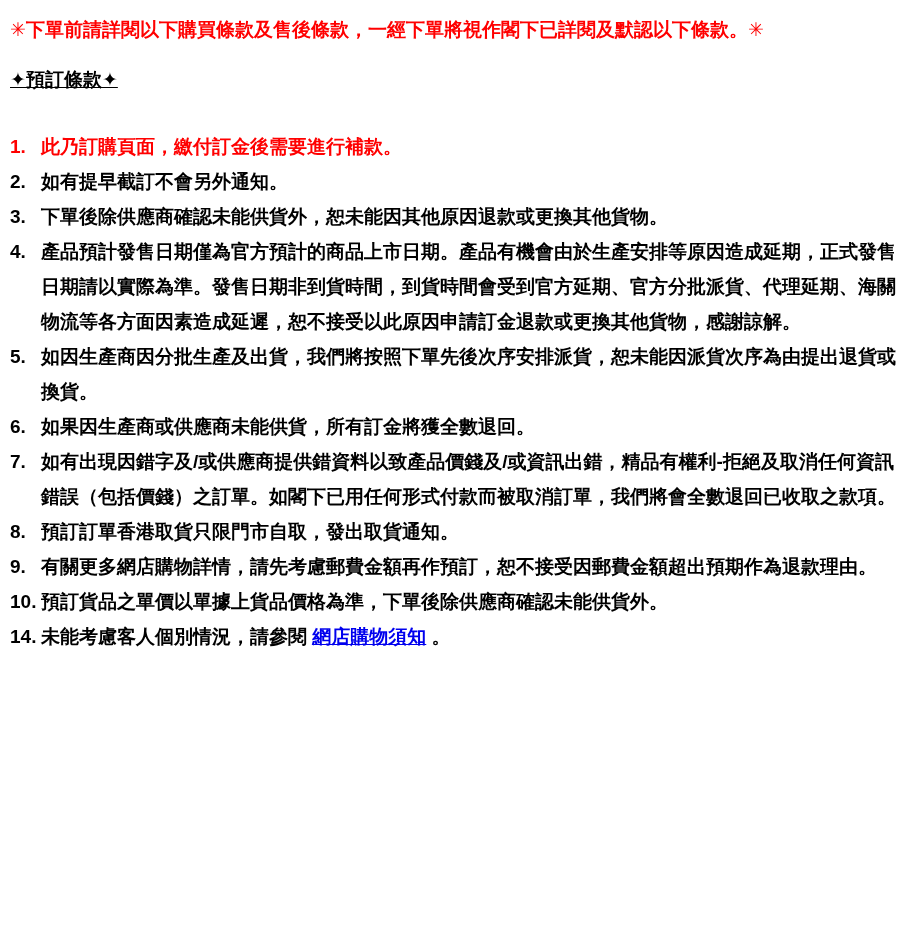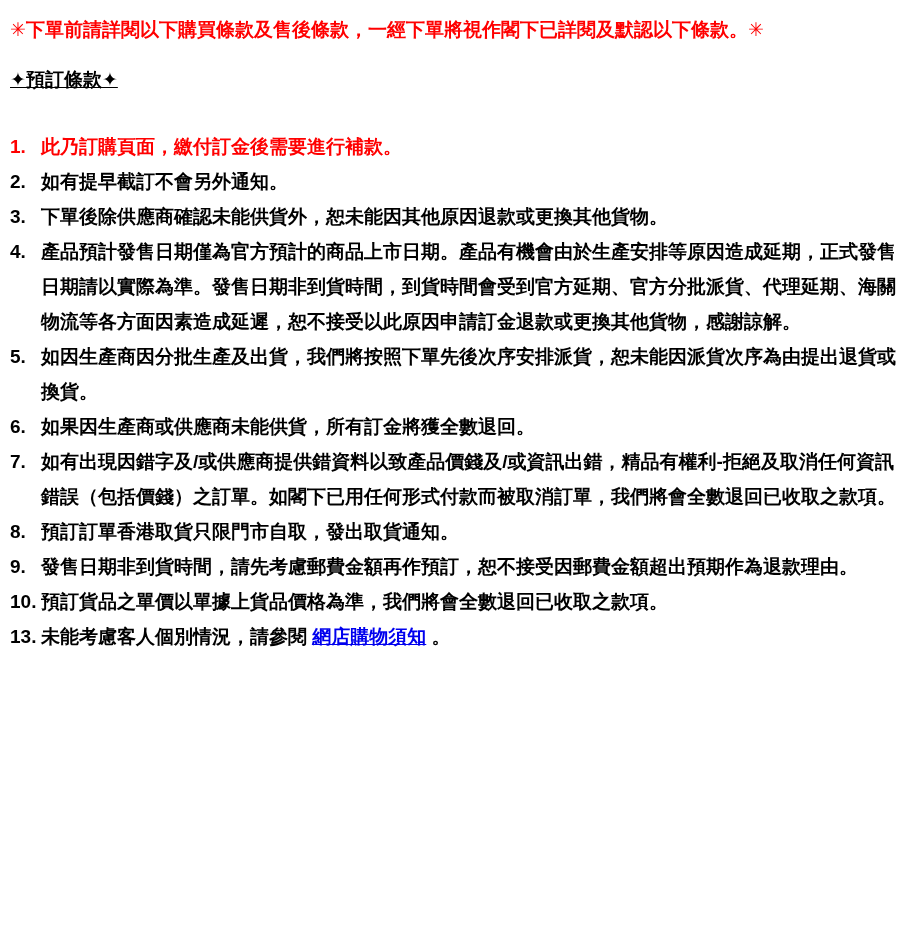--- a/index.html
+++ b/index.html
@@ -94,23 +94,23 @@
     <div class="term">
       <span class="num">7.</span>
       <div class="term-text"><span class="seg-normal">如有出現因錯字及/或供應商提供錯資料以致產品價錢及/或資訊出錯，精品有權利-拒絕及取消任何資訊錯誤（包括價錢）之訂單。如閣下已用任何形式付款而被取消訂單，我們將會全數退回已收取之款項。</span></div>
     </div>
     <div class="term">
       <span class="num">8.</span>
       <div class="term-text"><span class="seg-normal">預訂訂單香港取貨只限門市自取，發出取貨通知。</span></div>
     </div>
     <div class="term">
       <span class="num">9.</span>
-      <div class="term-text"><span class="seg-normal">發售日期非到貨時間，請先考慮郵費金額再作預訂，恕不接受因郵費金額超出預期作為退款理由。</span></div>
+      <div class="term-text"><span class="seg-normal">有關更多網店購物詳情，請先考慮郵費金額再作預訂，恕不接受因郵費金額超出預期作為退款理由。</span></div>
     </div>
     <div class="term">
       <span class="num">10.</span>
-      <div class="term-text"><span class="seg-normal">預訂貨品之單價以單據上貨品價格為準，我們將會全數退回已收取之款項。</span></div>
+      <div class="term-text"><span class="seg-normal">預訂貨品之單價以單據上貨品價格為準，下單後除供應商確認未能供貨外。</span></div>
     </div>
     <div class="term">
-      <span class="num">13.</span>
+      <span class="num">14.</span>
       <div class="term-text"><span class="seg-normal">未能考慮客人個別情況，請參閱 </span><a href="#" class="seg-link">網店購物須知</a><span class="seg-normal"> 。</span></div>
     </div>
   </div>
 
 </body></html>

